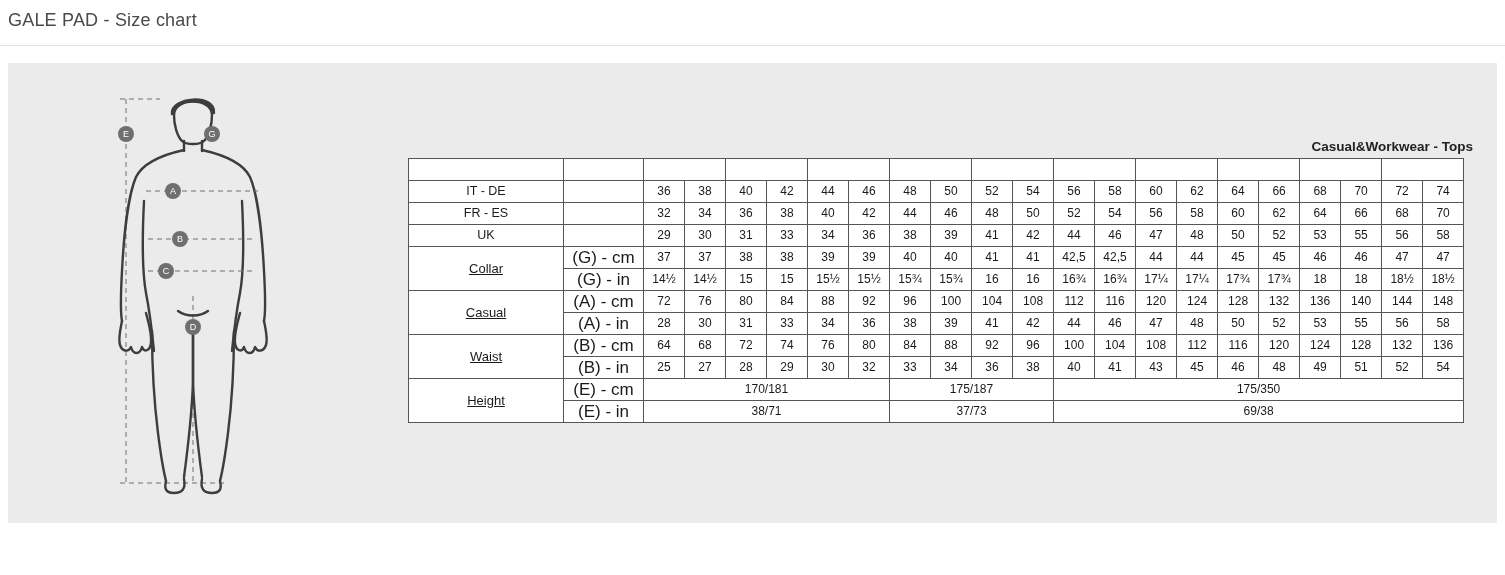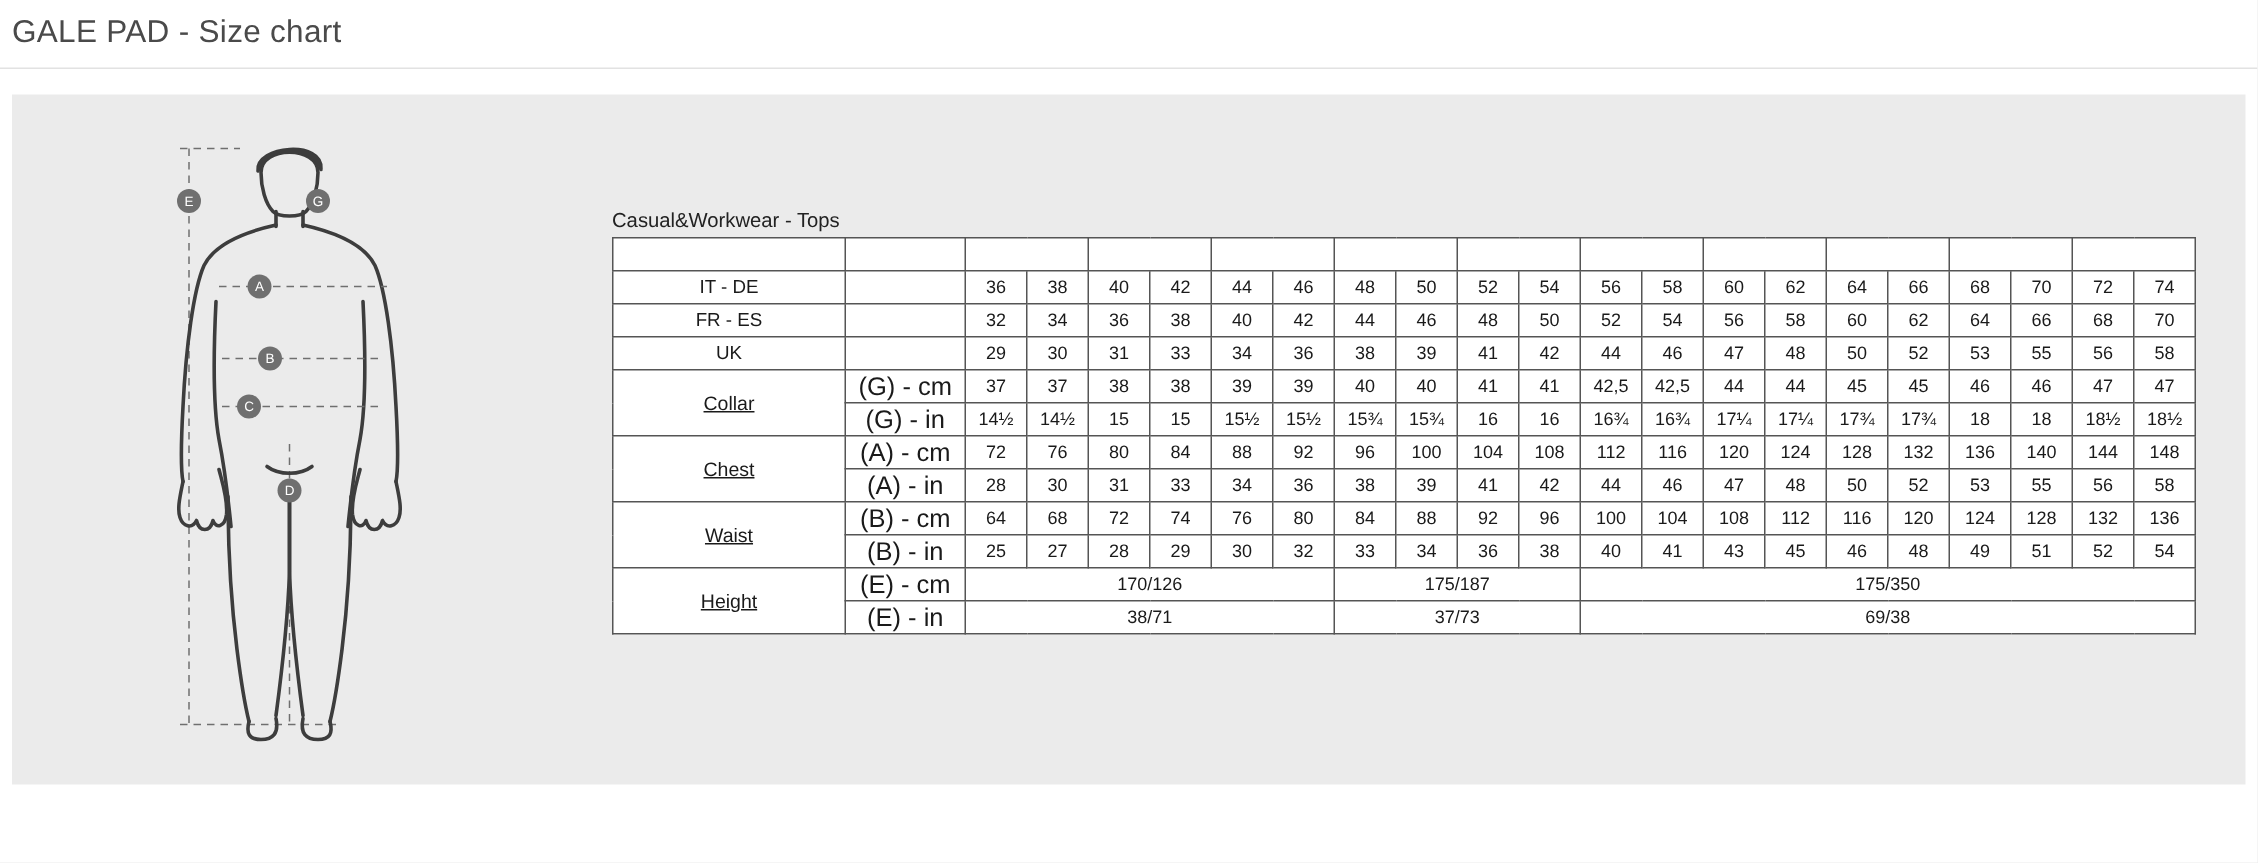--- a/index.html
+++ b/index.html
@@ -4,21 +4,21 @@
 <style>
   html,body{margin:0;padding:0;}
   body{
     width:1505px;height:575px;
     background:#ffffff;
     font-family:"Liberation Sans", sans-serif;
     color:#333;
     overflow:hidden;
   }
   .page-title{
-    font-size:21px;
+    font-size:18px;
     font-weight:400;
     color:#4a4a4a;
     padding:10px 0 0 8px;
     letter-spacing:0.2px;
     height:45px;
     box-sizing:border-box;
   }
   .divider{
     height:1px;background:#e2e2e2;width:100%;
   }
@@ -33,23 +33,23 @@
     position:absolute;
     left:100px;top:18px;
     width:270px;height:420px;
   }
   .table-area{
     position:absolute;
     left:400px;top:76px;
     width:1065px;
   }
   .table-title{
-    text-align:left;
+    text-align:right;
     font-size:13.5px;
-    font-weight:normal;
+    font-weight:bold;
     color:#222;
     margin-bottom:4px;
   }
   table.size{
     border-collapse:collapse;
     width:1055px;
     font-size:12px;
     color:#1a1a1a;
     background:#fff;
     table-layout:fixed;
@@ -311,21 +311,21 @@
           <td class="shade">17¼</td>
           <td class="shade">17¾</td>
           <td class="shade">17¾</td>
           <td class="shade">18</td>
           <td class="shade">18</td>
           <td class="shade">18½</td>
           <td class="shade">18½</td>
         </tr>
 
         <tr>
-          <td class="rowlabel-big" rowspan="2">Chest</td>
+          <td class="rowlabel-big" rowspan="2">Casual</td>
           <td class="sublabel">(A) - cm</td>
           <td>72</td>
           <td>76</td>
           <td>80</td>
           <td>84</td>
           <td>88</td>
           <td>92</td>
           <td>96</td>
           <td>100</td>
           <td>104</td>
@@ -411,21 +411,21 @@
           <td class="shade">48</td>
           <td class="shade">49</td>
           <td class="shade">51</td>
           <td class="shade">52</td>
           <td class="shade">54</td>
         </tr>
 
         <tr>
           <td class="rowlabel-big" rowspan="2">Height</td>
           <td class="sublabel">(E) - cm</td>
-          <td colspan="6">170/126</td>
+          <td colspan="6">170/181</td>
           <td colspan="4">175/187</td>
           <td colspan="10">175/350</td>
         </tr>
 
         <tr>
           <td class="sublabel">(E) - in</td>
           <td colspan="6">38/71</td>
           <td colspan="4">37/73</td>
           <td colspan="10">69/38</td>
         </tr>

